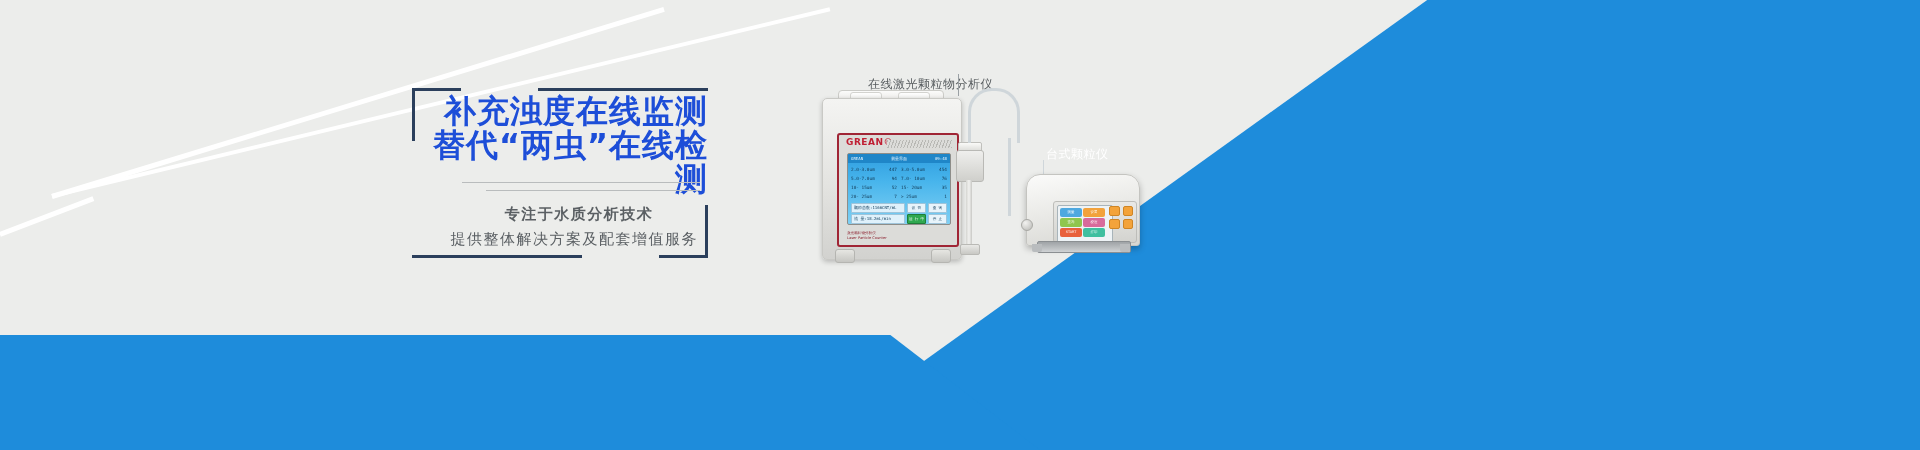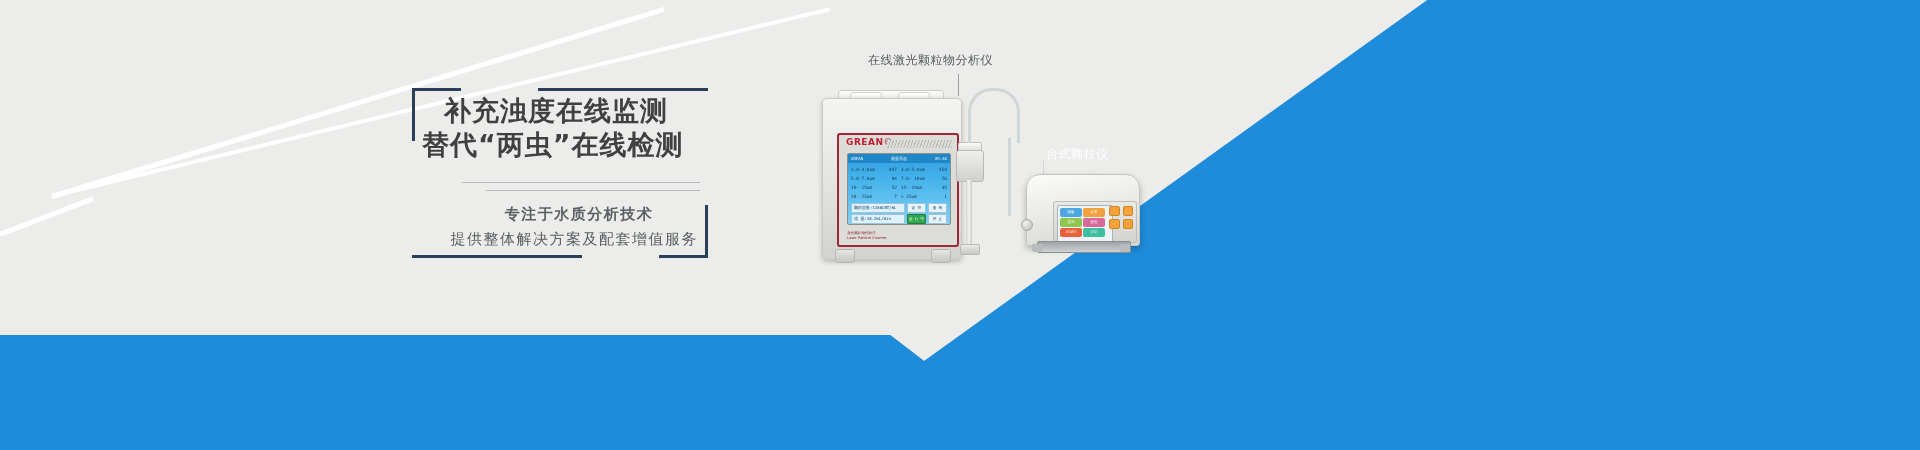--- a/index.html
+++ b/index.html
@@ -35,22 +35,22 @@
   
   .text-block{position:absolute;left:412px;top:88px;width:296px;height:170px;}
   .corner{position:absolute;border-color:#2b3f5c;border-style:solid;width:46px;height:50px;}
   .corner-tl{left:0;top:0;border-width:3px 0 0 3px;}
   .corner-br{right:0;bottom:0;border-width:0 3px 3px 0;}
   .corner-tr-line{position:absolute;right:0;top:0;width:170px;height:3px;background:#2b3f5c;}
   .corner-bl-line{position:absolute;left:0;bottom:0;width:170px;height:3px;background:#2b3f5c;}
 
   .headline{
     position:absolute;left:10px;top:6px;width:286px;
-    text-align:left;color:#404040;
-    font-weight:bold;font-size:27px;line-height:34px;
+    text-align:right;color:#1d4ed8;
+    font-weight:bold;font-size:32px;line-height:34px;
     letter-spacing:1px;
     font-family:"DejaVu Sans","Liberation Sans",sans-serif;
   }
   .headline .ln1{display:block;padding-left:22px;}
   .headline .ln2{display:block;}
 
   .rule-wrap{position:absolute;left:42px;top:94px;width:246px;}
   .rule{height:1px;background:#b9bcbd;}
   .rule.r1{width:238px;margin-left:8px;}
   .rule.r2{width:214px;margin-left:32px;margin-top:7px;}
@@ -63,21 +63,21 @@
   }
   .subtitle span{display:block;}
   .subtitle .s1{padding-left:28px;font-weight:bold;}
   .subtitle .s2{padding-left:6px;text-align:right;}
 
   
   .lbl{
     position:absolute;font-size:12px;letter-spacing:.5px;white-space:nowrap;
     font-family:"DejaVu Sans","Liberation Sans",sans-serif;
   }
-  .lbl-online{left:868px;top:52px;color:#575c5f;}
+  .lbl-online{left:868px;top:76px;color:#575c5f;}
   .lbl-bench{left:1046px;top:146px;color:#ffffff;}
   .leader{position:absolute;background:#9aa0a4;}
   .leader-online{left:958px;top:74px;width:1px;height:22px;}
   .leader-bench{left:1043px;top:160px;width:1px;height:26px;background:#cfd6da;}
 
   
   .analyzer{position:absolute;left:818px;top:84px;width:146px;height:182px;}
   .an-body{
     position:absolute;left:4px;top:14px;width:138px;height:160px;border-radius:5px;
     background:linear-gradient(180deg,#f4f4f2 0%,#e3e3e0 55%,#d2d2cf 100%);

